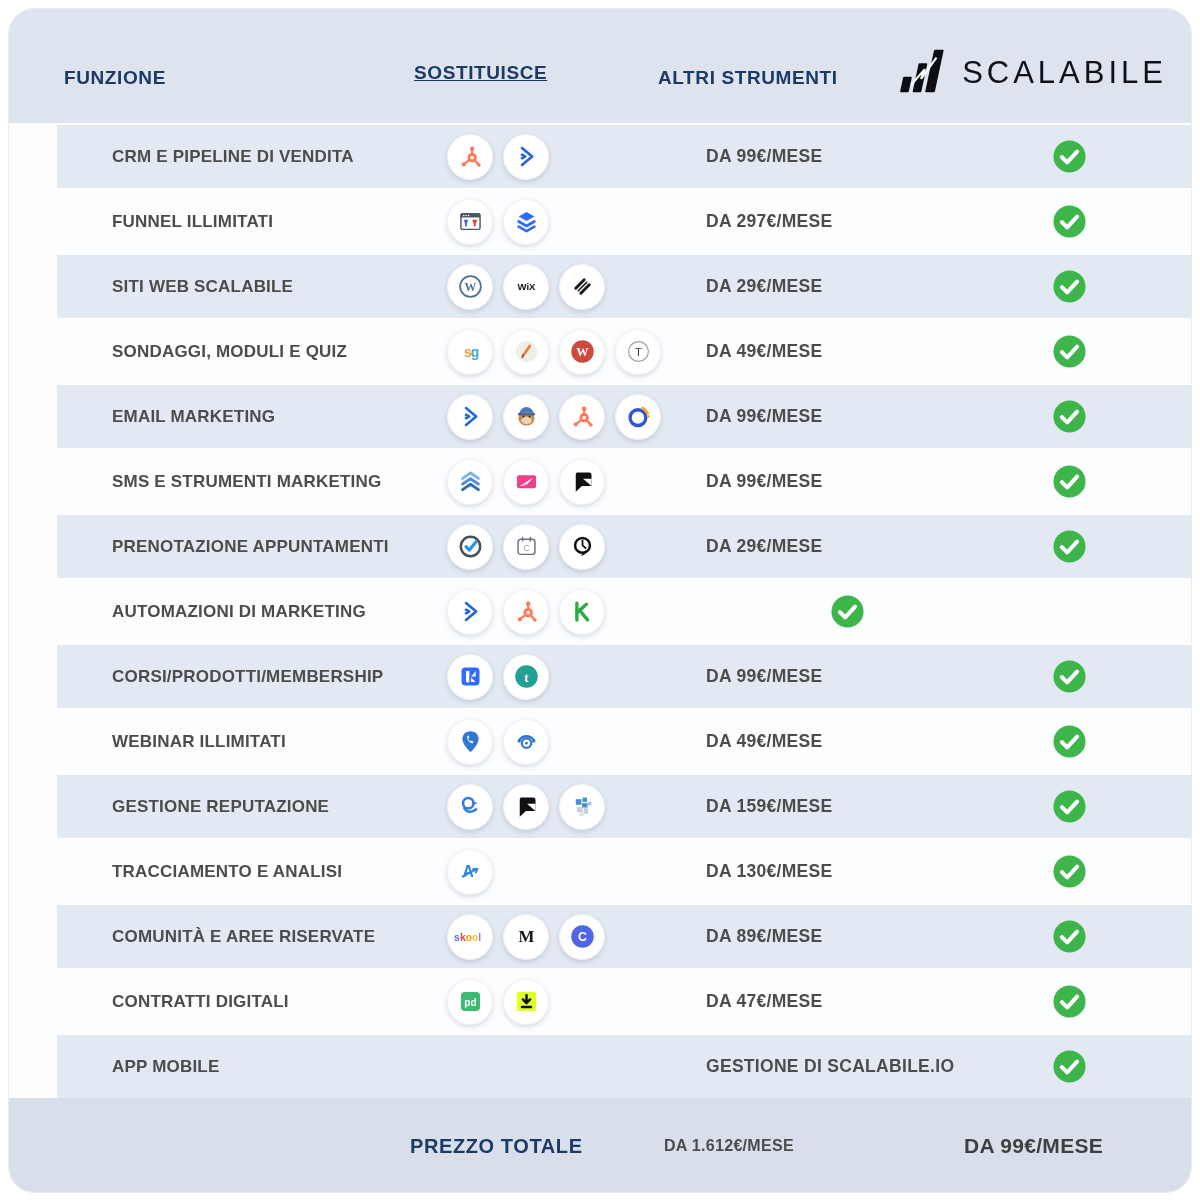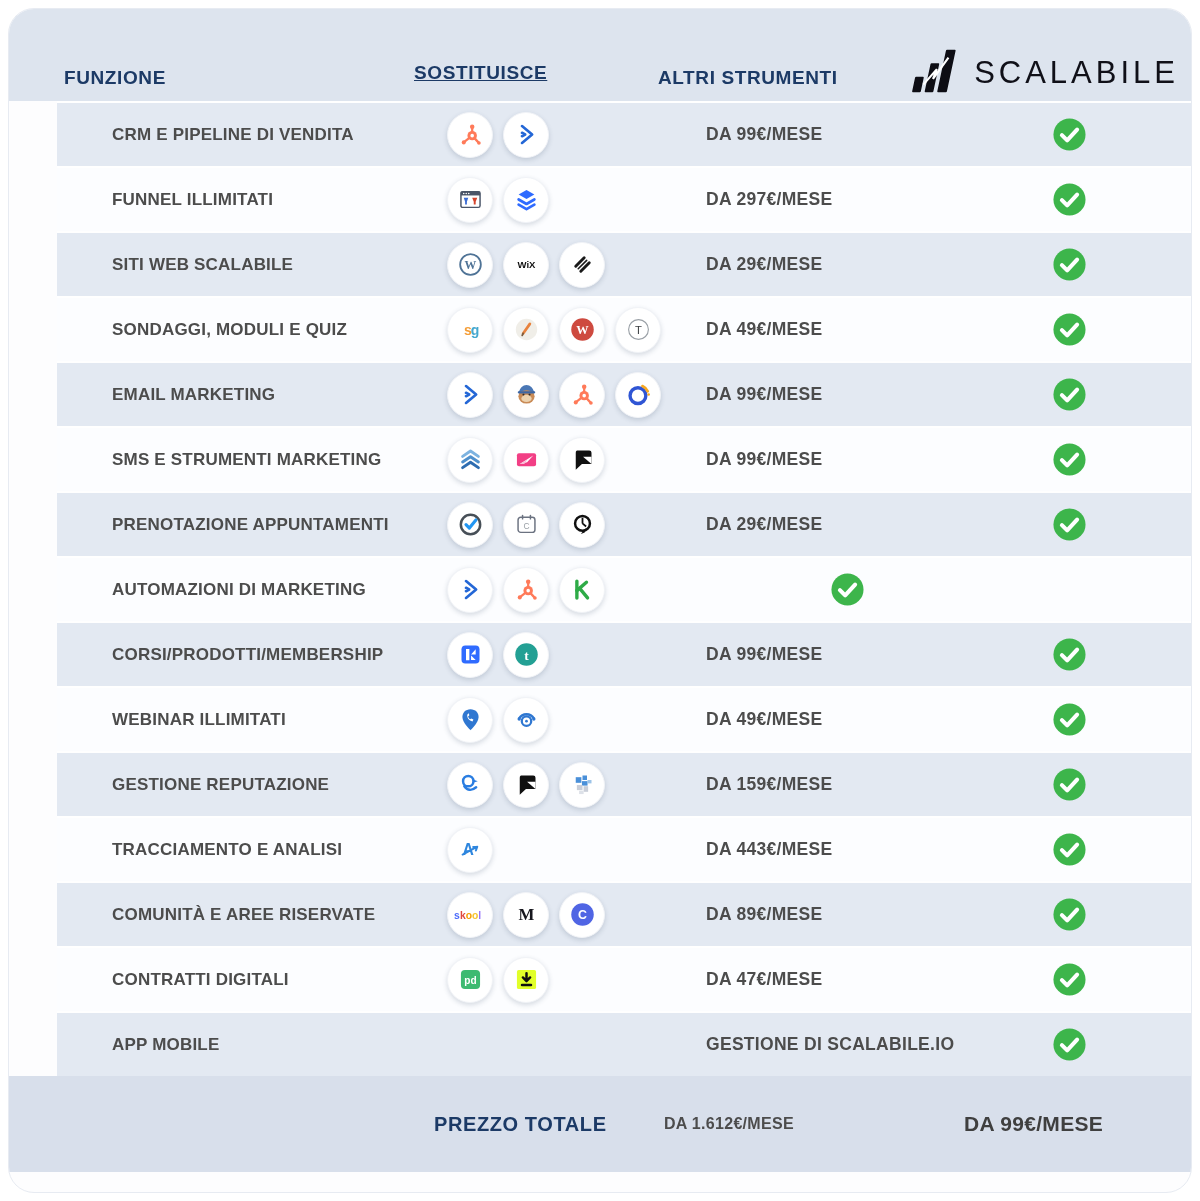--- a/index.html
+++ b/index.html
@@ -7,29 +7,29 @@
     width:1200px;height:1201px;background:#ffffff;position:relative;
     font-family:"Liberation Sans","DejaVu Sans",sans-serif;
     -webkit-font-smoothing:antialiased;
   }
   .card{
     position:absolute;top:8px;left:8px;width:1184px;height:1185px;
     border-radius:26px;overflow:hidden;background:#fdfdfe;
     border:1px solid #e7ebf2;box-sizing:border-box;
   }
   
-  .hdr{position:relative;height:92px;background:var(--header-bg,#dde4ee);}
+  .hdr{position:relative;height:114px;background:var(--header-bg,#dde4ee);}
   .hcol{
     position:absolute;font-size:19px;font-weight:700;color:var(--navy,#1c3a66);
     letter-spacing:.6px;white-space:nowrap;
   }
   .h-funzione{left:55px;top:58px;}
   .h-sostituisce{left:405px;top:53px;text-decoration:underline;}
   .h-altri{left:649px;top:58px;}
-  .logo{position:absolute;right:12px;top:34px;display:flex;align-items:center;gap:12px;height:60px;}
+  .logo{position:absolute;right:24px;top:34px;display:flex;align-items:center;gap:12px;height:60px;}
   .logo-bars svg{display:block;}
   .logo-text{
     font-size:31px;font-weight:400;color:#101018;letter-spacing:4px;white-space:nowrap;
   }
   
   .row{
     height:65px;display:grid;grid-template-columns:335px 250px 300px 1fr;
     align-items:center;padding:0 50px 0 55px;box-sizing:border-box;
     background:#fcfdff;border-top:2px solid #ffffff;margin-left:48px;
   }
@@ -47,21 +47,21 @@
   .badge svg.wide{width:36px;}
   .price{
     font-size:17.5px;font-weight:700;color:var(--text,#4c4c4c);letter-spacing:.3px;
     padding-left:9px;white-space:nowrap;
   }
   .chk{display:flex;justify-content:center;}
   .chk svg{width:35px;height:35px;display:block;}
   
   .ftr{position:relative;height:96px;background:var(--footer-bg,#d8dfeb);}
   .fitem{position:absolute;top:50%;transform:translateY(-50%);white-space:nowrap;font-weight:700;}
-  .f-label{left:425px;font-size:20px;color:var(--navy,#1c3a66);letter-spacing:.6px;text-align:center;}
+  .f-label{left:401px;font-size:20px;color:var(--navy,#1c3a66);letter-spacing:.6px;text-align:center;}
   .f-others{left:655px;font-size:16px;color:var(--text,#4c4c4c);letter-spacing:.3px;}
   .f-scal{left:955px;font-size:21px;color:#3f3f3f;letter-spacing:.3px;}
 </style>
 </head>
 <body>
 
 <div class="card">
 
   <div class="hdr">
     <div class="hcol h-funzione">FUNZIONE</div>
@@ -454,21 +454,21 @@
       <div class="row">
         <div class="label">TRACCIAMENTO E ANALISI</div>
         <div class="tools">
           <span class="badge">
             <svg viewBox="0 0 24 24">
               <text x="10" y="17" text-anchor="middle" font-size="14" font-weight="bold" fill="#2e86de" font-family="Liberation Sans,sans-serif">A</text>
               <path d="M5 16.5 L18 9.5 M18 9.5 l-3.6.3 M18 9.5 l-1.2 3.4" stroke="#2e86de" stroke-width="1.8" fill="none" stroke-linecap="round"></path>
             </svg>
           </span>
         </div>
-        <div class="price">DA 443€/MESE</div>
+        <div class="price">DA 130€/MESE</div>
         <div class="chk">
           <svg viewBox="0 0 24 24">
             <circle cx="12" cy="12" r="11" fill="#3db54b"></circle>
             <path d="M6.8 12.4 L10.4 16 L17.2 8.6" fill="none" stroke="#fff" stroke-width="2.8" stroke-linecap="round" stroke-linejoin="round"></path>
           </svg>
         </div>
       </div>
       <div class="row alt">
         <div class="label">COMUNITÀ E AREE RISERVATE</div>
         <div class="tools">

